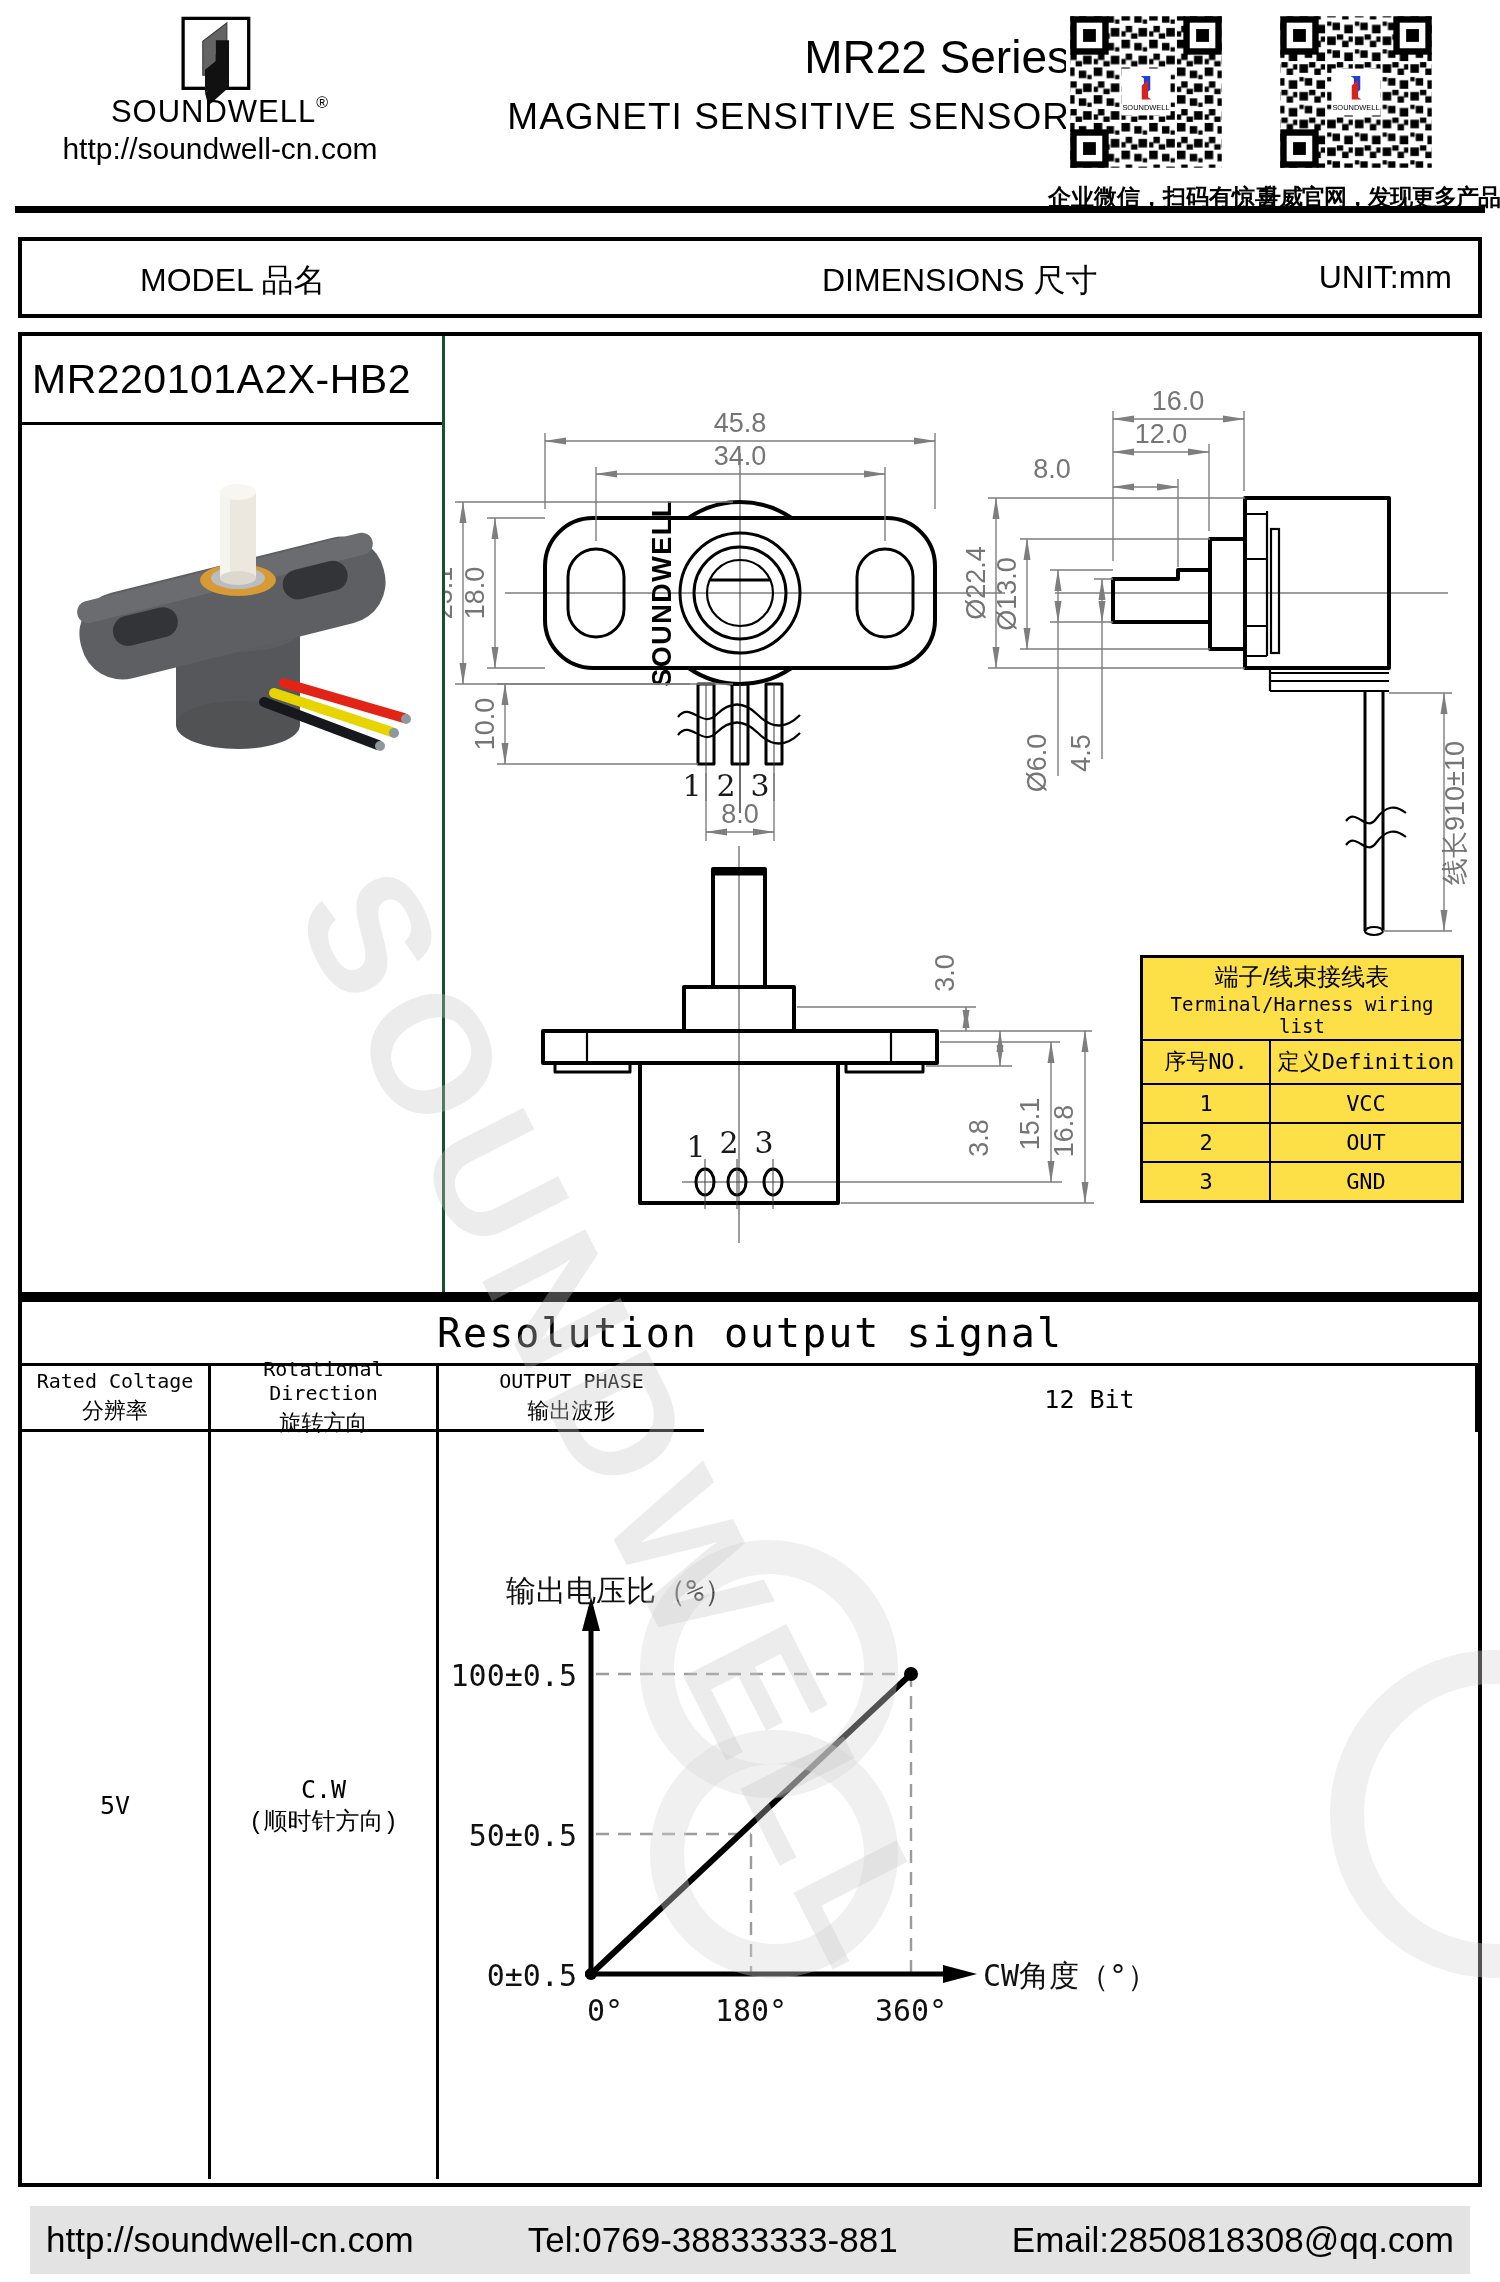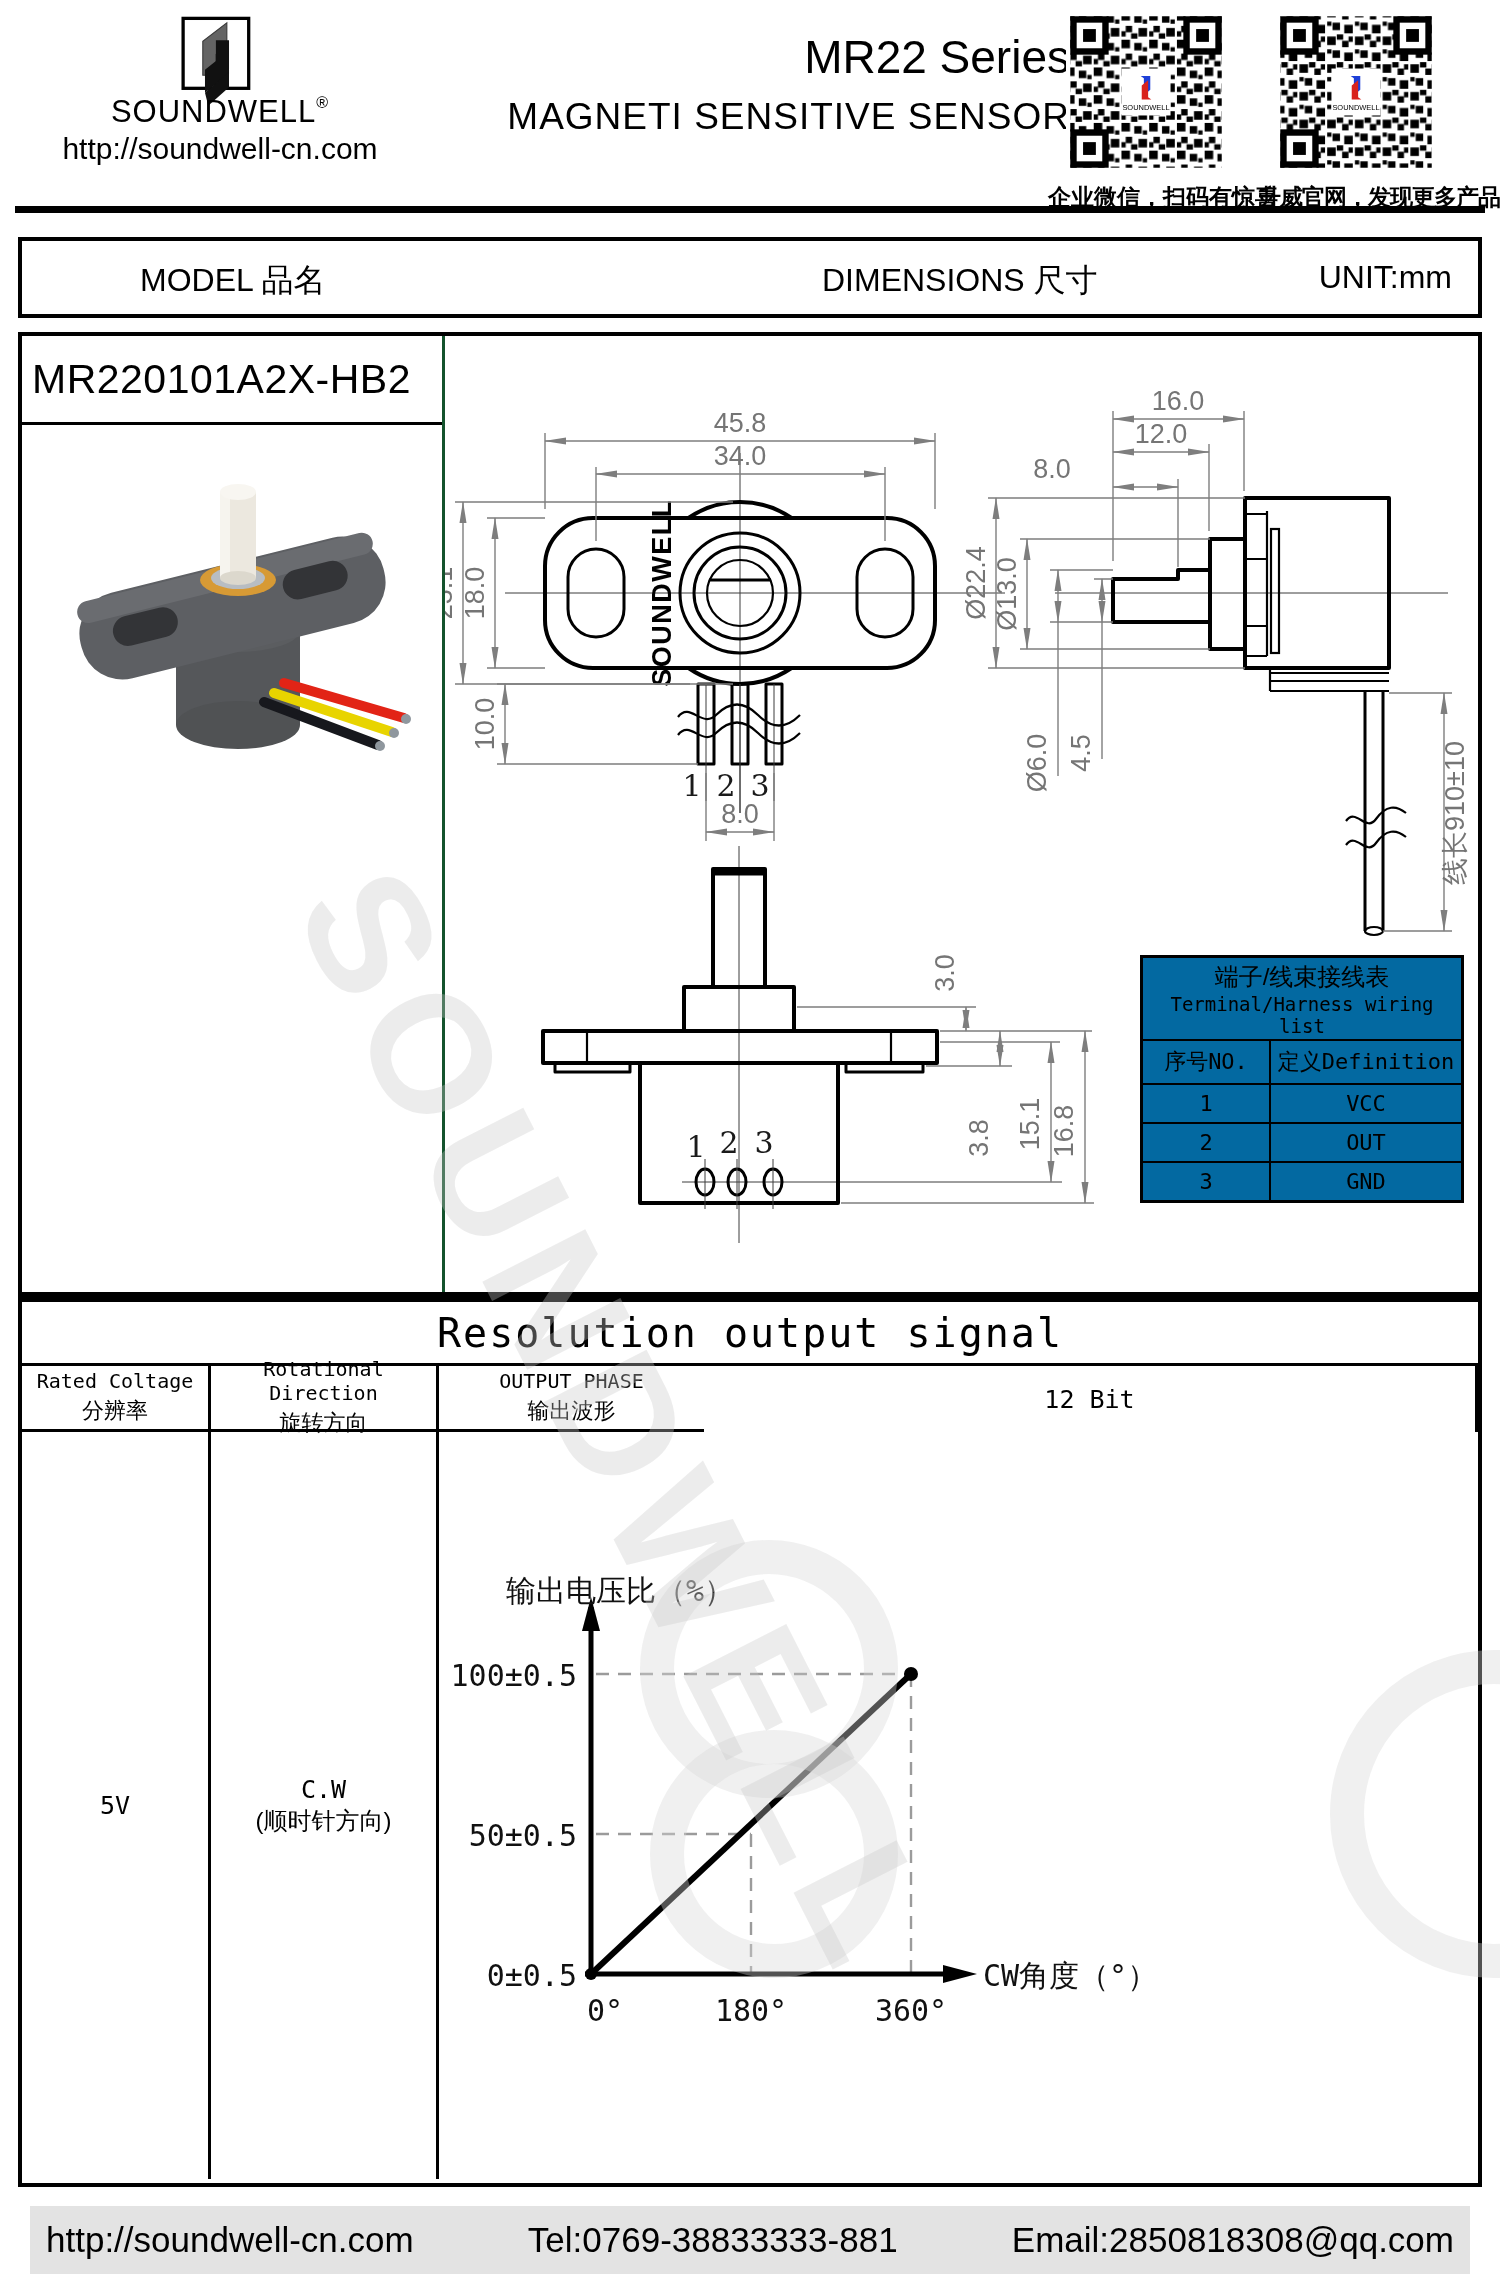--- a/index.html
+++ b/index.html
@@ -30,21 +30,21 @@
   
   .mainbox{position:absolute;left:18px;top:332px;width:1456px;height:956px;border:4px solid #000;}
   .leftcol{position:absolute;left:0;top:0;width:420px;height:100%;border-right:3px solid #14532d;}
   .modelcell{position:absolute;left:0;top:0;width:420px;height:89px;border-bottom:3px solid #000;
              display:flex;align-items:center;padding-left:10px;box-sizing:border-box;
              font-size:41px;letter-spacing:.5px;}
   .photo{position:absolute;left:26px;top:104px;}
   .drawsvg{position:absolute;left:423px;top:0;}
 
   
-  .wiring{position:absolute;left:1118px;top:619px;width:318px;border:3px solid #000;background:#0369a1;
+  .wiring{position:absolute;left:1118px;top:619px;width:318px;border:3px solid #000;background:#fde047;
           font-family:"DejaVu Sans Mono",monospace;}
   .wiring .wt{border-bottom:2px solid #000;text-align:center;padding:3px 0 2px;}
   .wiring .wt .cn{font-size:24px;font-family:"Liberation Sans",sans-serif;}
   .wiring .wt .en{font-size:19px;}
   .wrow{display:grid;grid-template-columns:128px 1fr;border-bottom:2px solid #000;}
   .wrow:last-child{border-bottom:none;}
   .wrow>div{padding:6px 0;text-align:center;font-size:22px;border-right:2px solid #000;}
   .wrow>div:last-child{border-right:none;}
   .whead>div{font-size:22px;}
 
@@ -55,21 +55,21 @@
   .resgrid{display:grid;grid-template-columns:189px 228px 265px 1fr;grid-template-rows:66px 1fr;height:813px;}
   .rcell{border-right:3px solid #000;border-bottom:3px solid #000;display:flex;flex-direction:column;
          align-items:center;justify-content:center;text-align:center;}
   .rcell.last{border-right:none;}
   .rcell .en{font-family:"DejaVu Sans Mono",monospace;font-size:20px;}
   .rcell .cn{font-size:22px;margin-top:3px;}
   .dcell{border-right:3px solid #000;border-bottom:none;display:flex;flex-direction:column;
          align-items:center;justify-content:center;text-align:center;
          font-family:"DejaVu Sans Mono",monospace;font-size:25px;}
   .dcell.last{border-right:none;}
-  .dcell .cn{font-family:Liberation Sans, sans-serif;font-size:24px;margin-top:1px;}
+  .dcell .cn{font-family:Liberation Mono, monospace;font-size:24px;margin-top:1px;}
   .chartcell{justify-content:flex-start;align-items:flex-start;}
   .chartcell svg{margin:112px 0 0 12px;}
 
   
   .footer{position:absolute;left:30px;top:2206px;width:1440px;height:68px;background:#e3e3e3;
           display:flex;align-items:center;justify-content:space-between;padding:0 16px;box-sizing:border-box;
           font-size:35px;}
 
   
   .wm{position:absolute;left:430px;top:840px;z-index:40;pointer-events:none;

